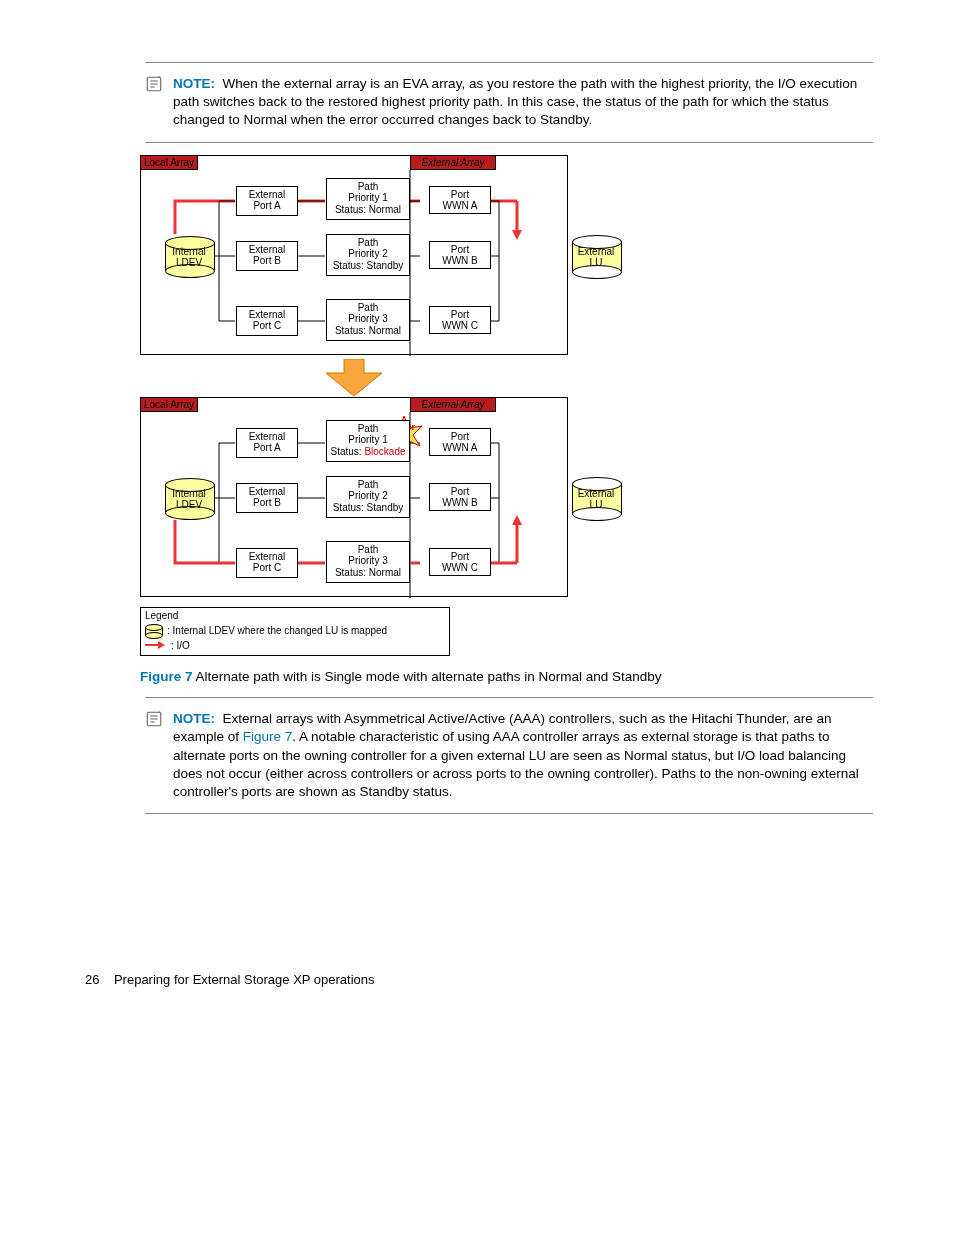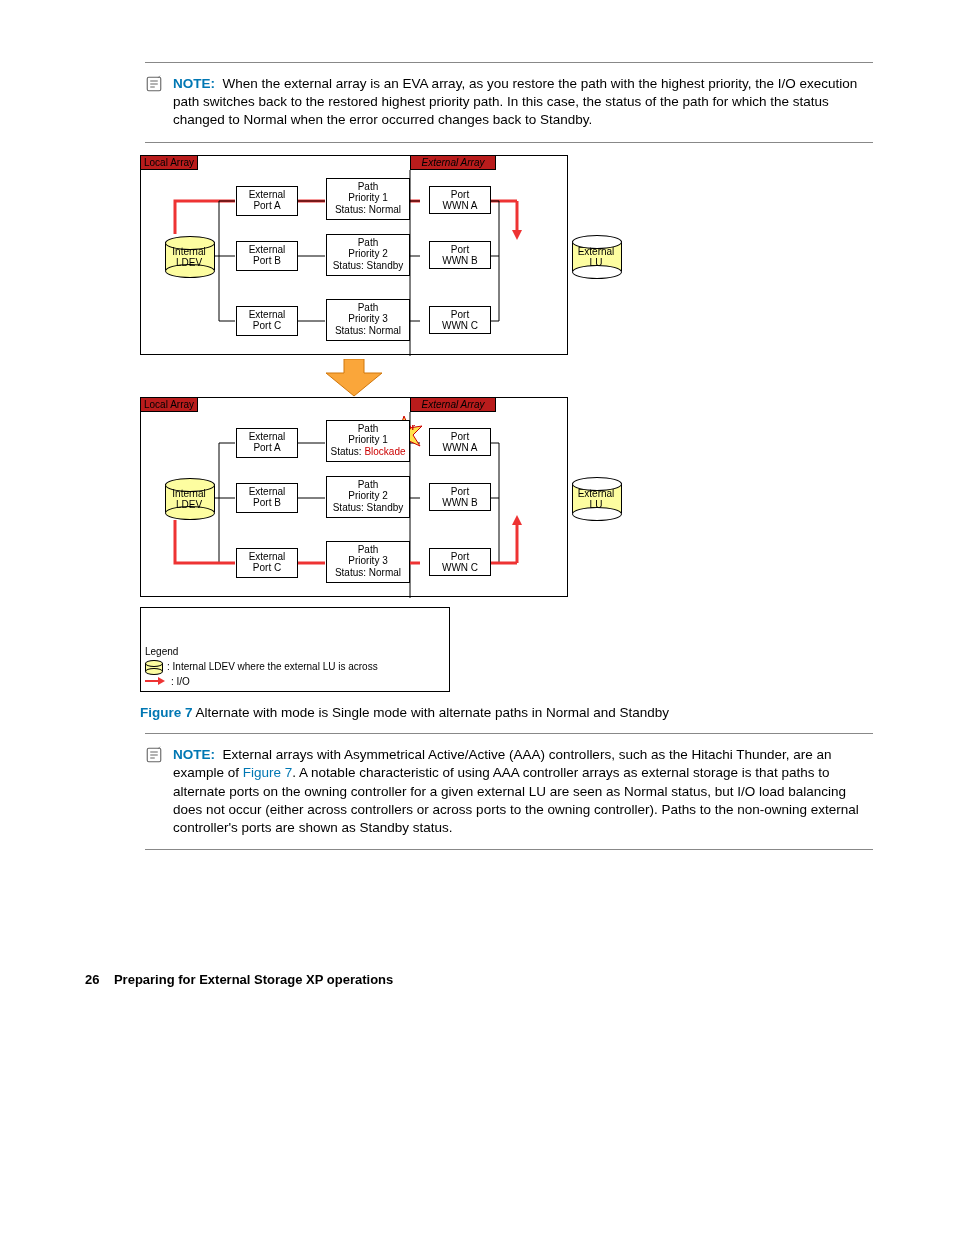--- a/index.html
+++ b/index.html
@@ -40,21 +40,20 @@
   .figure-caption {
     margin: 12px 0 12px 55px;
     line-height: 1.3;
   }
   .figure-label { color: #0077b3; font-weight: bold; }
   .footer {
     position: absolute;
     bottom: 40px;
     left: 85px;
     font-size: 13px;
-    font-weight: bold;
   }
   
   .diagram {
     margin-left: 55px;
     width: 430px;
     font-size: 10px;
     font-family: Arial, Helvetica, sans-serif;
   }
   .array {
     border: 1px solid #000;
@@ -128,21 +127,21 @@
   }
   .legend {
     border:1px solid #000;
     width: 300px;
     margin-top: 10px;
     margin-left: 0px;
     padding: 2px 4px 4px 4px;
     font-size: 10px;
     position: relative;
   }
-  .legend-title { margin-bottom: 3px; margin-top: 36px; }
+  .legend-title { margin-bottom: 3px; }
   .legend-row { display:flex; align-items:center; gap:6px; margin-top:2px; }
   .mini-cyl {
     width:16px; height:14px; position:relative; flex:0 0 16px;
   }
   .mini-cyl .mt,.mini-cyl .mb {
     width:16px; height:5px; border:1px solid #000; border-radius:50%;
     background:#fdfda0; position:absolute; left:0;
   }
   .mini-cyl .mbdy { position:absolute; left:0; top:3px; width:16px; height:8px;
     border-left:1px solid #000; border-right:1px solid #000; background:#fdfda0;}
@@ -311,34 +310,34 @@
     </div>
 
     <div class="legend">
       <div class="legend-title">Legend</div>
       <div class="legend-row">
         <div class="mini-cyl">
           <div class="mbdy"></div>
             <div class="mb" style="top:8px;"></div>
             <div class="mt" style="top:0;"></div>
         </div>
-        <span>: Internal LDEV where the external LU is across</span>
+        <span>: Internal LDEV where the changed LU is mapped</span>
       </div>
       <div class="legend-row">
         <svg width="20" height="10">
           <line x1="0" y1="5" x2="14" y2="5" stroke="#e33" stroke-width="2"></line>
           <polygon points="20,5 13,1 13,9" fill="#e33"></polygon>
         </svg>
         <span>: I/O</span>
       </div>
     </div>
   </div>
 
   <div class="figure-caption">
-    <span class="figure-label">Figure 7</span><span> Alternate with mode is Single mode with alternate paths in Normal and Standby</span>
+    <span class="figure-label">Figure 7</span><span> Alternate path with is Single mode with alternate paths in Normal and Standby</span>
   </div>
 
   <hr class="hr">
   <div class="note-block">
     <div class="note-icon">
       <svg viewBox="0 0 24 24">
           <rect x="3" y="3" width="18" height="18" rx="2" fill="none" stroke="#666" stroke-width="1.5"></rect>
           <path d="M7 8 h10 M7 12 h10 M7 16 h6" stroke="#666" stroke-width="1.5" fill="none"></path>
           <path d="M17 4 l3 -3" stroke="#666" stroke-width="1"></path>
         </svg>

